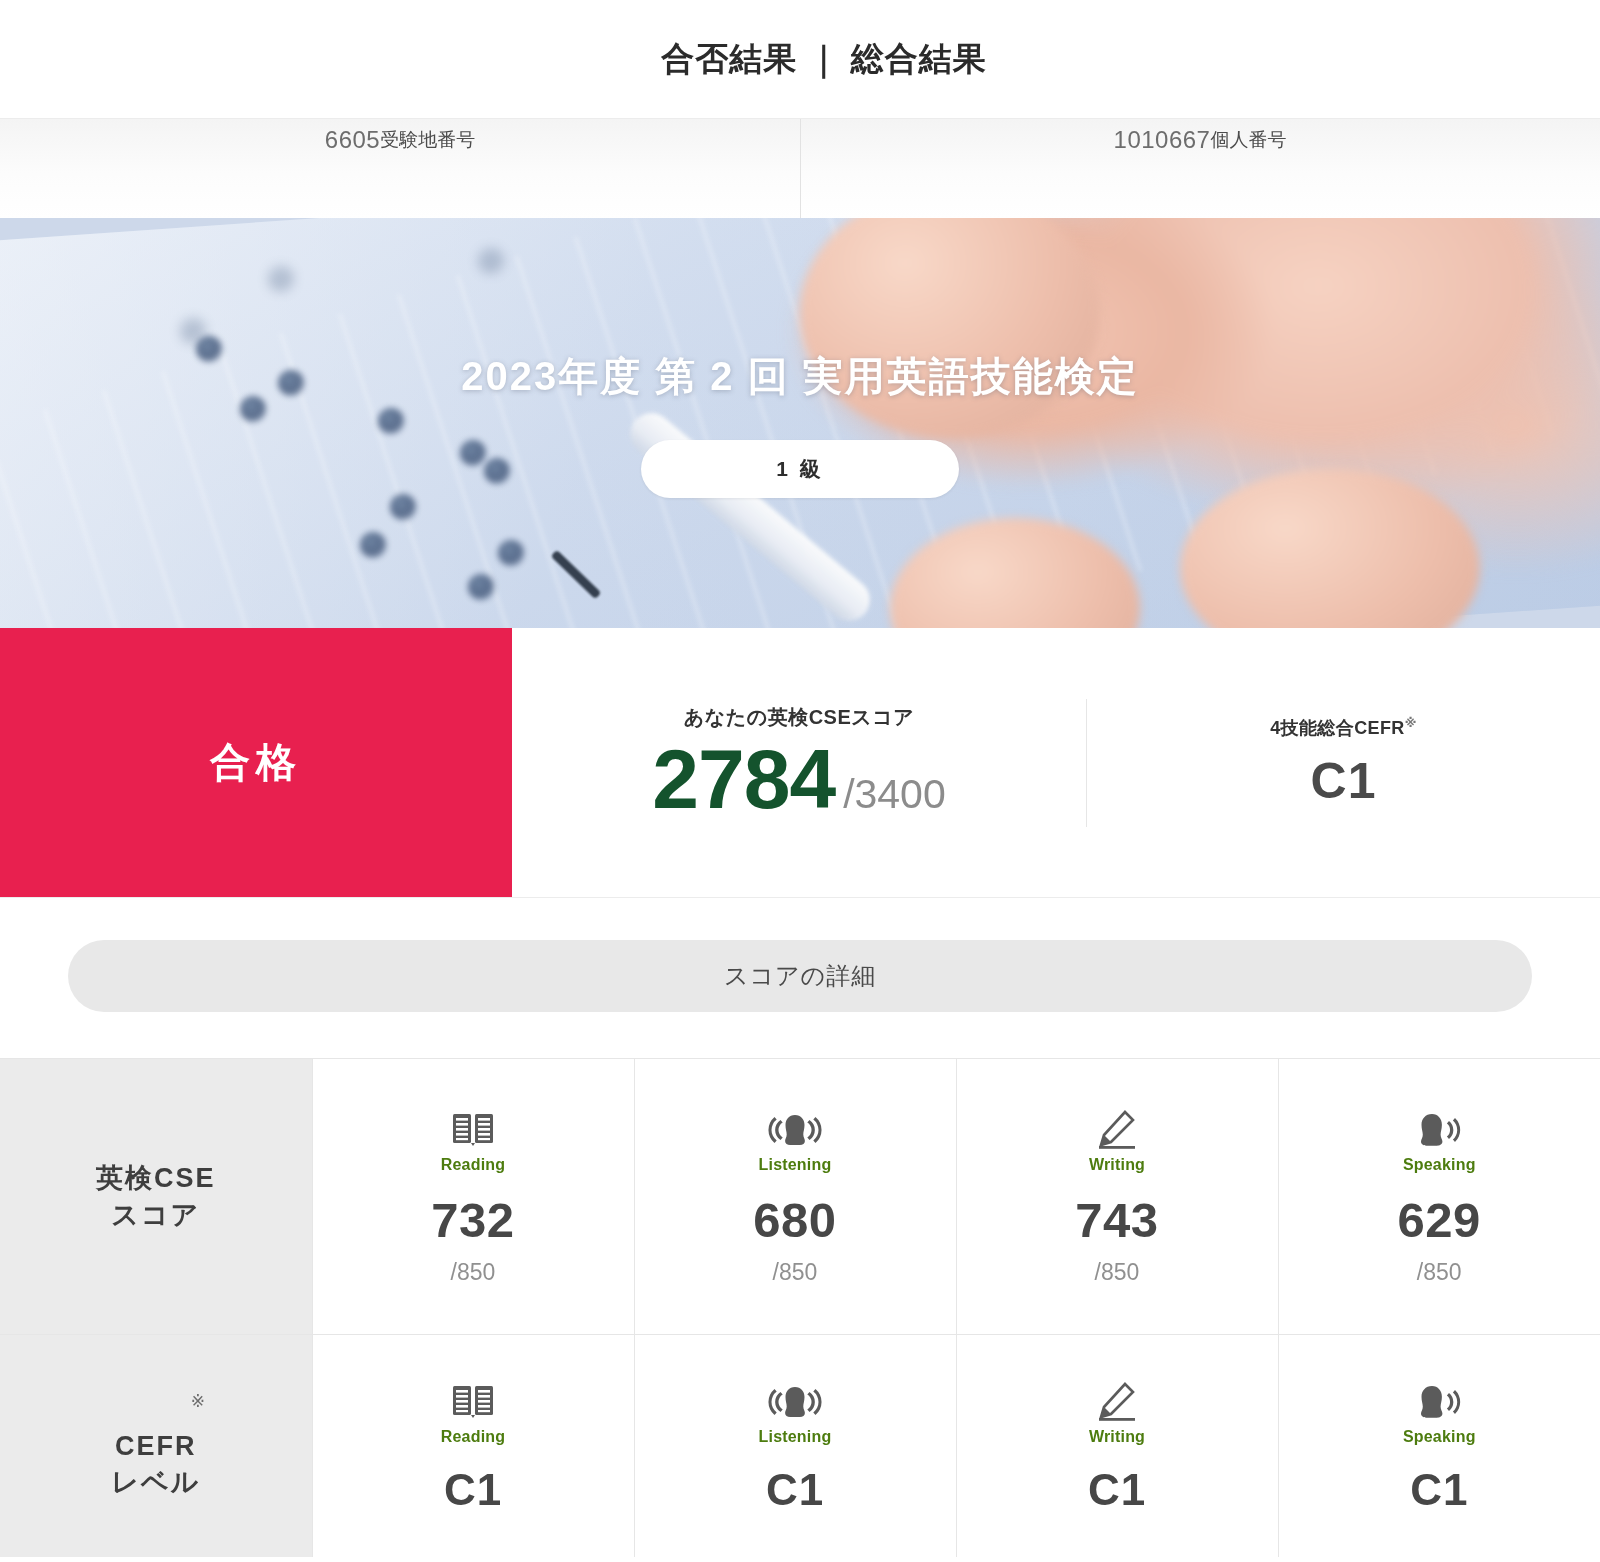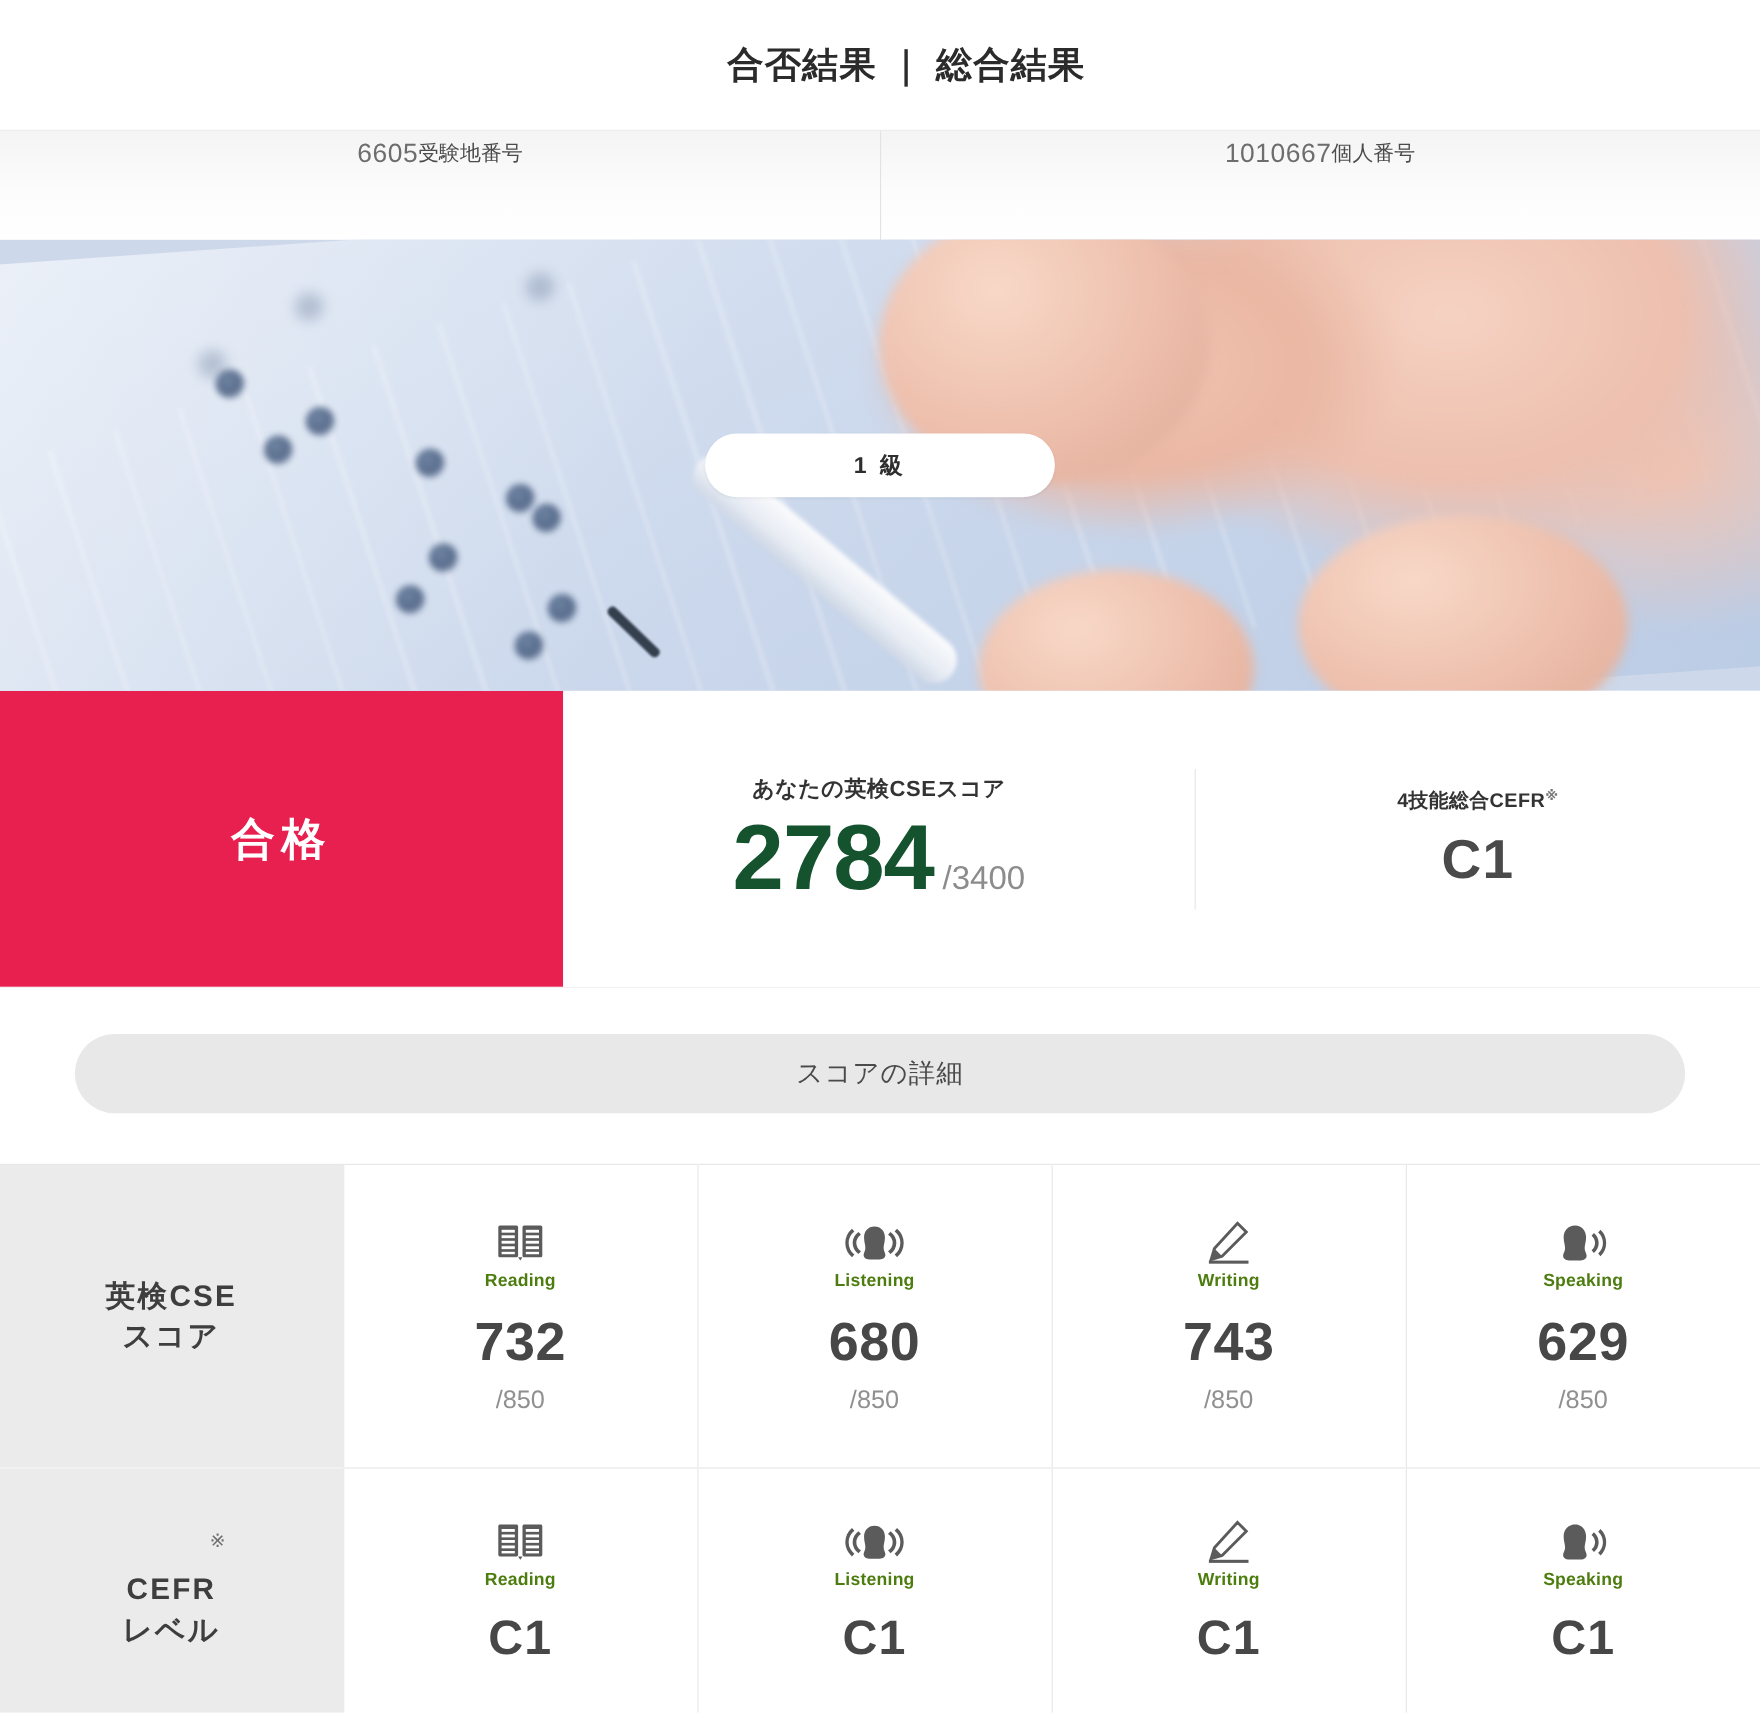--- a/index.html
+++ b/index.html
@@ -211,21 +211,21 @@
     align-items: baseline;
   }
   .cse-value {
     font-size: 84px;
     font-weight: 800;
     color: #14532d;
     letter-spacing: -1px;
     line-height: 1;
   }
   .cse-max {
-    font-size: 30px;
+    font-size: 41px;
     color: #8c8c8c;
     margin-left: 8px;
     font-weight: 400;
   }
   .score-divider {
     width: 1px;
     height: 128px;
     background: #e6e6e6;
   }
   .cefr-block {
@@ -382,20 +382,21 @@
       <div class="pencil-lead" style="left:545px; top:352px;"></div>
       <div class="pencil-body" style="left:600px; top:278px;"></div>
 
       <div class="hand"></div>
       <div class="finger" style="left:800px; top:-30px; width:300px; height:250px;"></div>
       <div class="finger" style="left:890px; top:300px; width:250px; height:180px;"></div>
       <div class="finger" style="left:1180px; top:250px; width:300px; height:200px;"></div>
     </div>
 
     <div class="hero-overlay">
+      <div class="hero-title">2023年度 第 2 回 実用英語技能検定</div>
       <div class="grade-badge">1 級</div>
     </div>
   </div>
 
   <div class="result-band">
     <div class="result-pass">
       <div class="pass-text">合格</div>
     </div>
     <div class="result-scores">
       <div class="cse-block">

